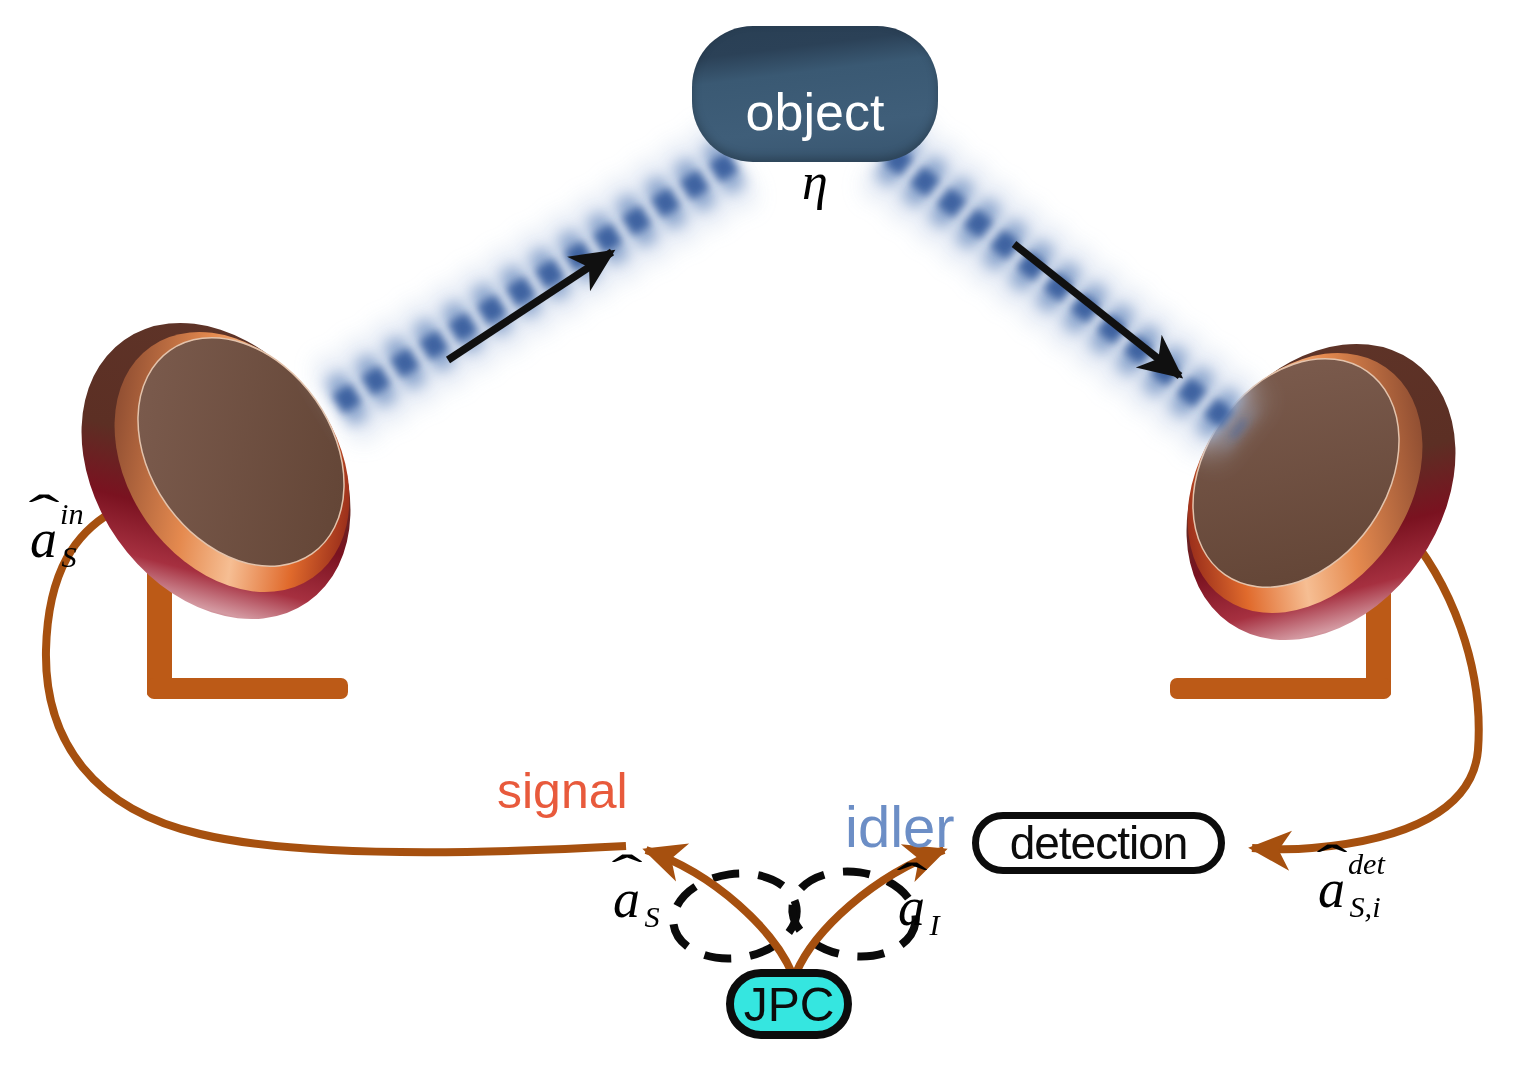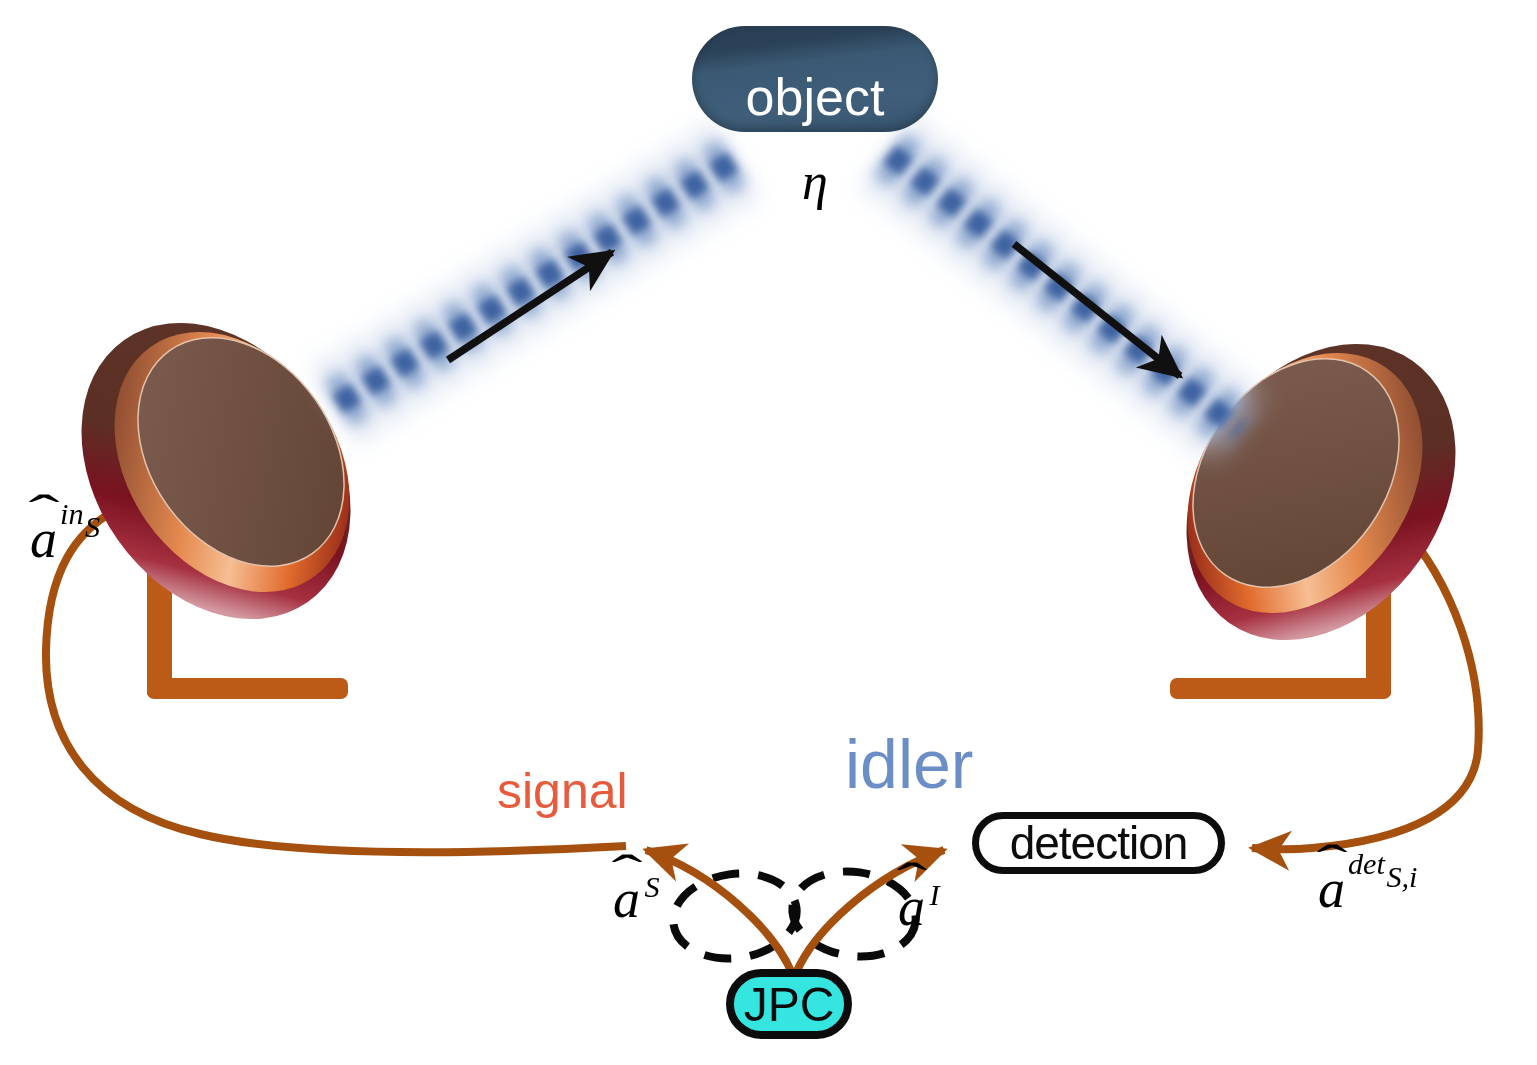--- a/index.html
+++ b/index.html
@@ -8,28 +8,28 @@
     width:1537px;height:1065px;
     background:#ffffff;
     overflow:hidden;
     font-family:"Liberation Sans", sans-serif;
   }
   #scene{position:absolute;left:0;top:0;width:100%;height:100%;}
 
   
   .lbl{position:absolute;white-space:nowrap;line-height:1;}
   .lbl-signal{left:497px;top:766px;font-size:50px;color:#E85A3C;text-align:right;}
-  .lbl-idler{left:845px;top:730px;font-size:68px;color:#6C8EC6;}
+  .lbl-idler{left:845px;top:798px;font-size:58px;color:#6C8EC6;}
   .lbl-eta{left:802px;top:156px;font-family:"Liberation Serif",serif;
            font-style:italic;font-size:52px;color:#000;}
 
   .pill{position:absolute;display:flex;align-items:center;justify-content:center;
         box-sizing:border-box;}
   .pill-object{
-    left:692px;top:26px;width:246px;height:106px;border-radius:61px;
+    left:692px;top:26px;width:246px;height:136px;border-radius:61px;
     background:linear-gradient(173deg,#293f54 0%,#2b4157 20%,#3a5973 36%,#3f5e79 70%,#37546e 100%);
     box-shadow:inset 0 -4px 10px rgba(0,0,0,.25);
     color:#ffffff;font-size:52px;padding-top:36px;
   }
   .pill-detection{
     left:972px;top:812px;width:253px;height:62px;border-radius:31px;
     background:#ffffff;border:7px solid #0c0c0c;
     color:#0c0c0c;font-size:46px;letter-spacing:-1px;
   }
   .pill-jpc{
@@ -37,21 +37,21 @@
     background:#35E6E0;border:8px solid #0c0c0c;
     color:#0c0c0c;font-size:48px;
   }
 
   
   .op{position:absolute;font-family:"Liberation Serif",serif;font-style:italic;
       color:#000;font-size:54px;line-height:1;white-space:nowrap;display:flex;align-items:flex-start;}
   .op .abox{position:relative;display:inline-block;}
   .op .hat{position:absolute;left:50%;top:-0.46em;transform:translateX(-50%) scaleX(2.4) scaleY(1.25);
            font-style:normal;font-size:0.72em;line-height:1;}
-  .op .col{display:inline-flex;flex-direction:row;font-size:0.56em;line-height:1;
+  .op .col{display:inline-flex;flex-direction:column;font-size:0.56em;line-height:1;
            margin-left:3px;transform:translateY(-0.42em);justify-content:space-between;}
   .op .sup{min-height:1em;}
   .op .sub{margin-top:0.42em;margin-left:0.05em;}
   .op-in{left:30px;top:512px;}
   .op-s{left:613px;top:872px;}
   .op-i{left:898px;top:880px;}
   .op-det{left:1318px;top:862px;}
 </style>
 </head>
 <body>

